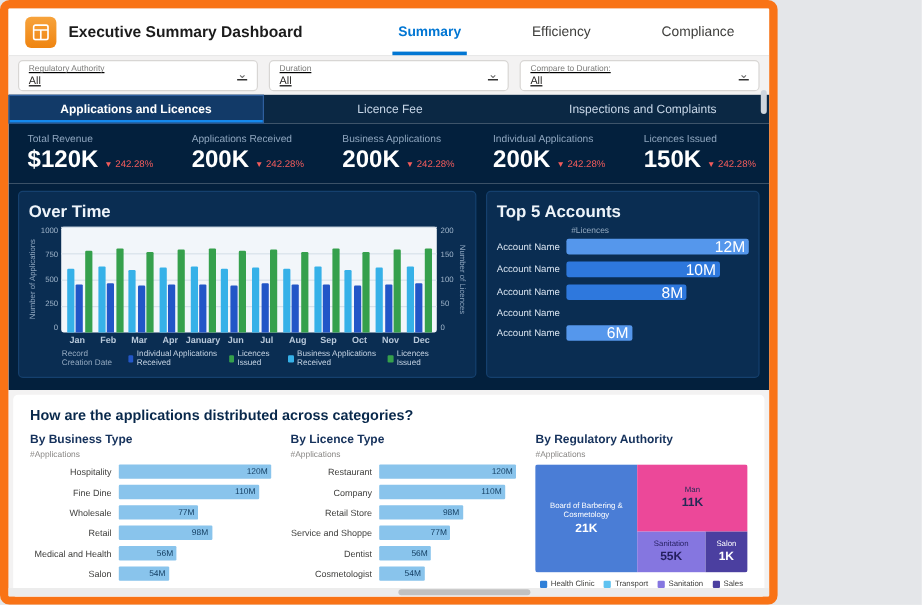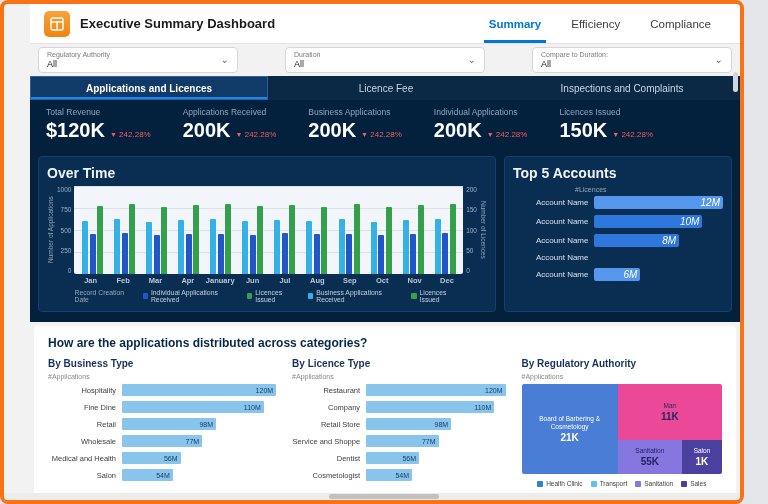--- a/index.html
+++ b/index.html
@@ -1,31 +1,31 @@
 <!DOCTYPE html>
 <html><head>
 <meta charset="utf-8">
 <style>
   * { box-sizing: border-box; margin: 0; padding: 0; }
   body { margin:0; background:#e4e6e9; font-family:"Liberation Sans", sans-serif; }
-  .frame { position:relative; width:744px; height:504px; background:#f3f2f2; border:4px solid #f97316; border-radius:8px; overflow:hidden;padding-left:26px; }
+  .frame { position:relative; width:648px; height:504px; background:#f3f2f2; border:7px solid #f97316; border-radius:8px; overflow:hidden; }
 
   
   .hdr { height:40px; background:#fff; display:flex; align-items:center; padding:0 14px; border-bottom:1px solid #e3e3e3; }
   .app-icon { width:26px; height:26px; border-radius:5px; background:linear-gradient(#f7a33c,#ef8410); display:flex; align-items:center; justify-content:center; flex:0 0 auto; }
   .app-icon svg { display:block; }
   .hdr-title { margin-left:10px; font-size:13px; font-weight:600; color:#1b1b1b; }
-  .hdr-tabs { margin-left:auto; display:flex; height:100%; }
+  .hdr-tabs { margin-left:auto; display:flex; height:100%;gap:29px; }
   .hdr-tab { padding:0 15px; display:flex; align-items:center; font-size:11.5px; color:#3e3e3c; position:relative; cursor:pointer; }
   .hdr-tab.active { color:#0176d3; font-weight:700; }
   .hdr-tab.active::after { content:""; position:absolute; left:10px; right:10px; bottom:0; height:3px; background:#0176d3; }
 
   
   .filters { display:flex; justify-content:space-between; padding:3px 8px; background:#f3f2f2; }
-  .filter { width:200px; background:#fff; border:1px solid #d8d6d4; border-radius:4px; padding:2px 8px; display:flex; align-items:center; justify-content:space-between; cursor:pointer; }
+  .filter { width:200px; background:#fff; border:1px solid #d8d6d4; border-radius:4px; padding:2px 8px; display:flex; align-items:center; justify-content:space-between; cursor:pointer;text-decoration:underline; }
   .filter-label { font-size:7px; line-height:9px; color:#7a7a78; }
   .filter-value { font-size:9px; line-height:11px; color:#201e1c; }
   .chev { color:#6b6b6b; font-size:10px; line-height:10px; }
 
   
   .sec-tabs { display:flex; background:#0b2844; height:24px; }
   .sec-tab { flex:1; display:flex; align-items:center; justify-content:center; font-size:10px; color:#c8d7e8; cursor:pointer; position:relative; }
   .sec-tab.active { background:#123a68; border:1px solid #2f5f9e; color:#fff; font-weight:700; }
   .sec-tab.active::after { content:""; position:absolute; left:0; right:0; bottom:0; height:2px; background:#1589ee; }
 
@@ -57,23 +57,23 @@
   .bar { width:6px; border-radius:1px 1px 0 0; }
   .months { display:flex; margin-top:2px;font-weight:bold; }
   .month { flex:1; text-align:center; font-size:7.5px; color:#b7c8da; }
   .legend { display:flex; justify-content:center; align-items:center; gap:9px; margin-top:4px; font-size:6.8px; color:#c3d2e2; }
   .leg-xlabel { color:#93a9c0; }
   .leg-item { display:flex; align-items:center; gap:3px; }
   .leg-sq { width:6px; height:6px; border-radius:1px; display:inline-block; }
 
   .t5-sub { font-size:7px; color:#93a9c0; margin:0 0 3px 62px; }
   .t5-row { display:flex; align-items:center; margin-bottom:6px; }
-  .t5-label { width:58px; font-size:8px; color:#d5e1ee;margin-left:23px; }
+  .t5-label { width:58px; font-size:8px; color:#d5e1ee; }
   .t5-track { flex:1; }
-  .t5-bar { height:13px; border-radius:2px; display:flex; align-items:center; justify-content:flex-end; padding-right:3px; font-size:10px; color:#fff;font-style:italic; }
+  .t5-bar { height:13px; border-radius:2px; display:flex; align-items:center; justify-content:flex-end; padding-right:3px; font-size:13px; color:#fff; }
 
   
   .bottom { background:#fff; margin:4px 4px 10px; border-radius:4px; padding:10px 14px 8px; }
   .bottom-title { font-size:12px; font-weight:700; color:#08284b; margin-bottom:8px; }
   .panels { display:flex; gap:16px; }
   .panel-title { font-size:10px; font-weight:600; color:#16325c; margin-bottom:4px; }
   .panel-sub { font-size:7px; color:#8a8886; margin-bottom:4px; }
   .panel.a { width:248px; } .panel.b { width:232px; } .panel.c { width:218px; }
   .hb-row { display:flex; align-items:center; margin-bottom:5px; }
   .hb-label { width:74px; font-size:7.5px; color:#3e3e3c; text-align:right; padding-right:6px; white-space:nowrap; }
@@ -365,32 +365,32 @@
             </div>
             <div class="hb-row">
               <div class="hb-label">Fine Dine</div>
               <div class="hb-track">
                 <div class="hb-bar" style="width: 92%; background: rgb(137, 196, 236);">
                   <span>110M</span>
                 </div>
               </div>
             </div>
             <div class="hb-row">
+              <div class="hb-label">Wholesale</div>
+              <div class="hb-track">
+                <div class="hb-bar" style="width: 52%; background: rgb(137, 196, 236);">
+                  <span>77M</span>
+                </div>
+              </div>
+            </div>
+            <div class="hb-row">
               <div class="hb-label">Retail</div>
               <div class="hb-track">
                 <div class="hb-bar" style="width: 61%; background: rgb(137, 196, 236);">
                   <span>98M</span>
-                </div>
-              </div>
-            </div>
-            <div class="hb-row">
-              <div class="hb-label">Wholesale</div>
-              <div class="hb-track">
-                <div class="hb-bar" style="width: 52%; background: rgb(137, 196, 236);">
-                  <span>77M</span>
                 </div>
               </div>
             </div>
             <div class="hb-row">
               <div class="hb-label">Medical and Health</div>
               <div class="hb-track">
                 <div class="hb-bar" style="width: 38%; background: rgb(137, 196, 236);">
                   <span>56M</span>
                 </div>
               </div>

